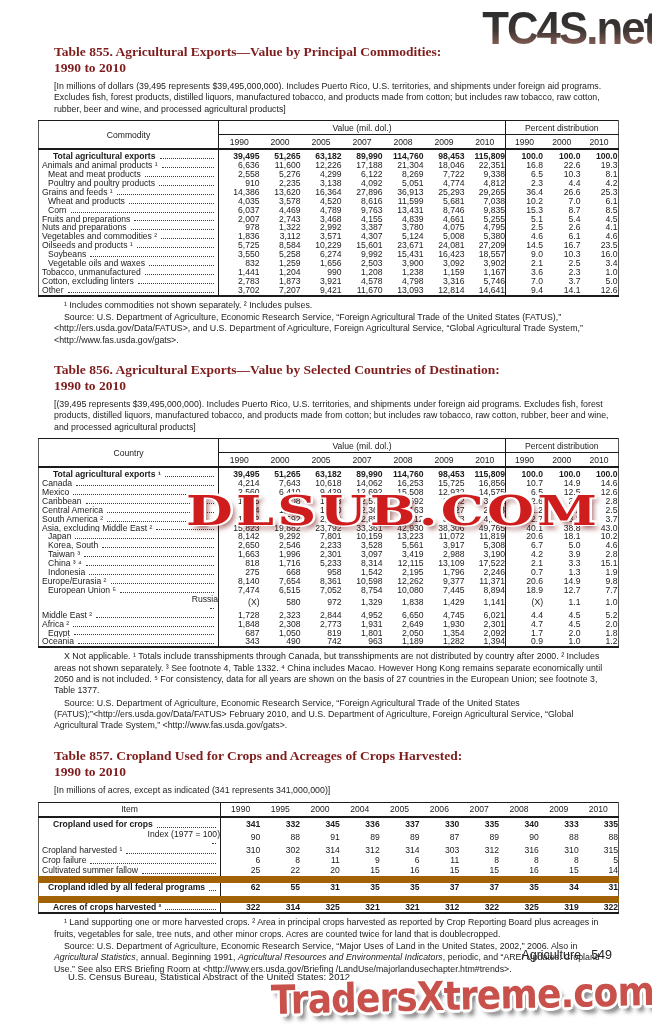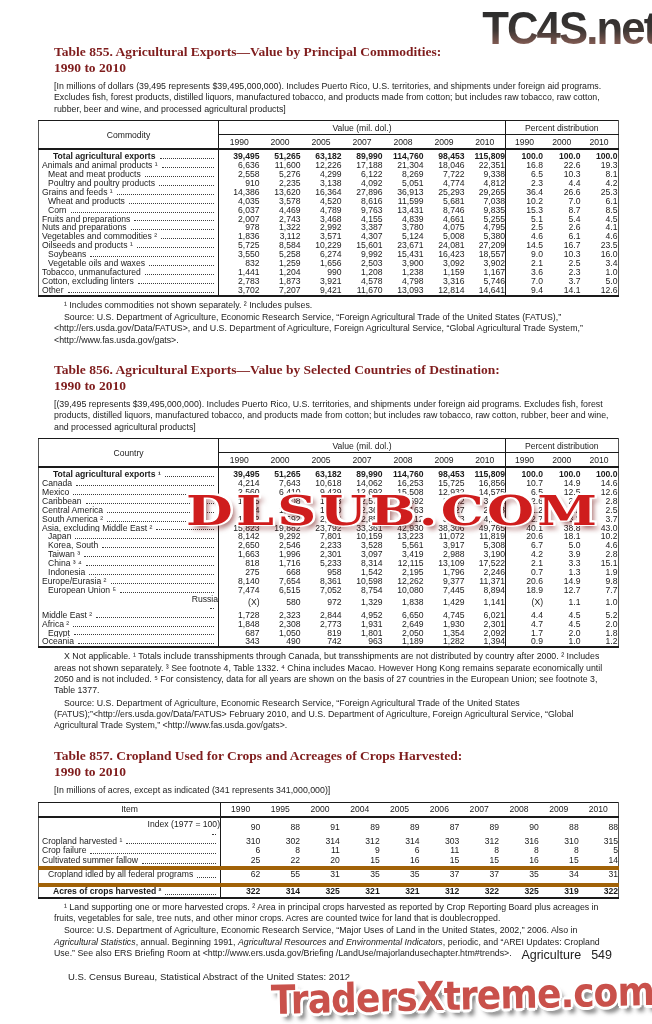--- a/index.html
+++ b/index.html
@@ -22,21 +22,21 @@
   table.vt td{font-size:8.6px;padding:0;height:8.9px;line-height:8.9px;}
   table.t857 td{height:9.8px;line-height:9.8px;}
   th.sh{border-right:1px solid #1a1a1a;text-align:center;vertical-align:middle;}
   th.gh{border-bottom:1px solid #1a1a1a;text-align:center;}
   th.yh{text-align:center;}
   .pctl{border-left:1px solid #1a1a1a;}
   td.stub{border-right:1px solid #1a1a1a;overflow:hidden;}
   td.num{text-align:right;padding-right:5px;white-space:nowrap;}
   tbody tr:first-child td{border-top:2px solid #1a1a1a;padding-top:2px;}
   tr.b{font-weight:bold;}
-  tr.rule td{border-top:4px solid #a16207;padding-top:0;}
+  tr.rule td{border-top:7px solid #a16207;padding-top:0;font-weight:bold;}
   tr.padb td{padding-bottom:3px;}
   .lab{display:flex;align-items:flex-end;justify-content:center;}
   .lab span{white-space:nowrap;}
   .lead{flex:1 1 4px;border-bottom:1px dotted #3c3c3c;margin:0 4px 2px 4px;height:1px;min-width:4px;}
   .in0 .lab{padding-left:3px;}
   .in1 .lab{padding-left:9px;}
   .in2 .lab{padding-left:21px;flex-direction:column;}
   .inT .lab{padding-left:14px;}
 
   .agr{position:absolute;top:948px;right:40px;font-size:12.5px;color:#222;z-index:1;}
@@ -817,20 +817,38 @@
               <th class="yh">2004</th>
               <th class="yh">2005</th>
               <th class="yh">2006</th>
               <th class="yh">2007</th>
               <th class="yh">2008</th>
               <th class="yh">2009</th>
               <th class="yh">2010</th>
             </tr>
           </thead>
           <tbody>
+            <tr class="b">
+              <td class="stub inT">
+                <div class="lab">
+                  <span>Cropland used for crops</span>
+                  <i class="lead"></i>
+                </div>
+              </td>
+              <td class="num">341</td>
+              <td class="num">332</td>
+              <td class="num">345</td>
+              <td class="num">336</td>
+              <td class="num">337</td>
+              <td class="num">330</td>
+              <td class="num">335</td>
+              <td class="num">340</td>
+              <td class="num">333</td>
+              <td class="num">335</td>
+            </tr>
             <tr class="">
               <td class="stub in2">
                 <div class="lab">
                   <span>Index (1977 = 100)</span>
                   <i class="lead"></i>
                 </div>
               </td>
               <td class="num">90</td>
               <td class="num">88</td>
               <td class="num">91</td>

